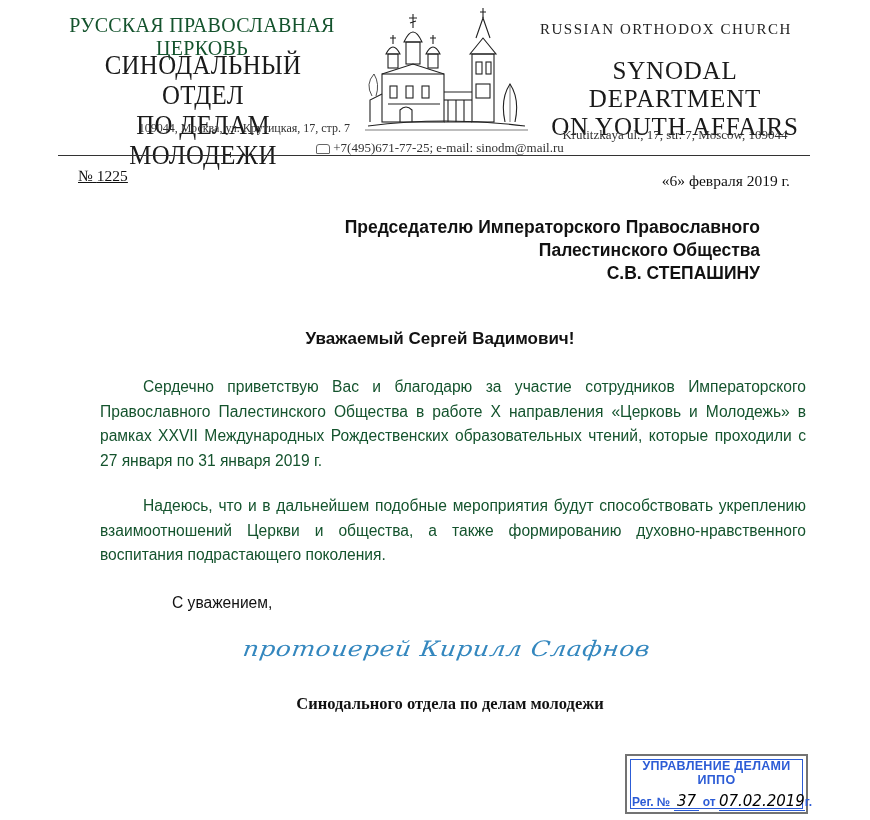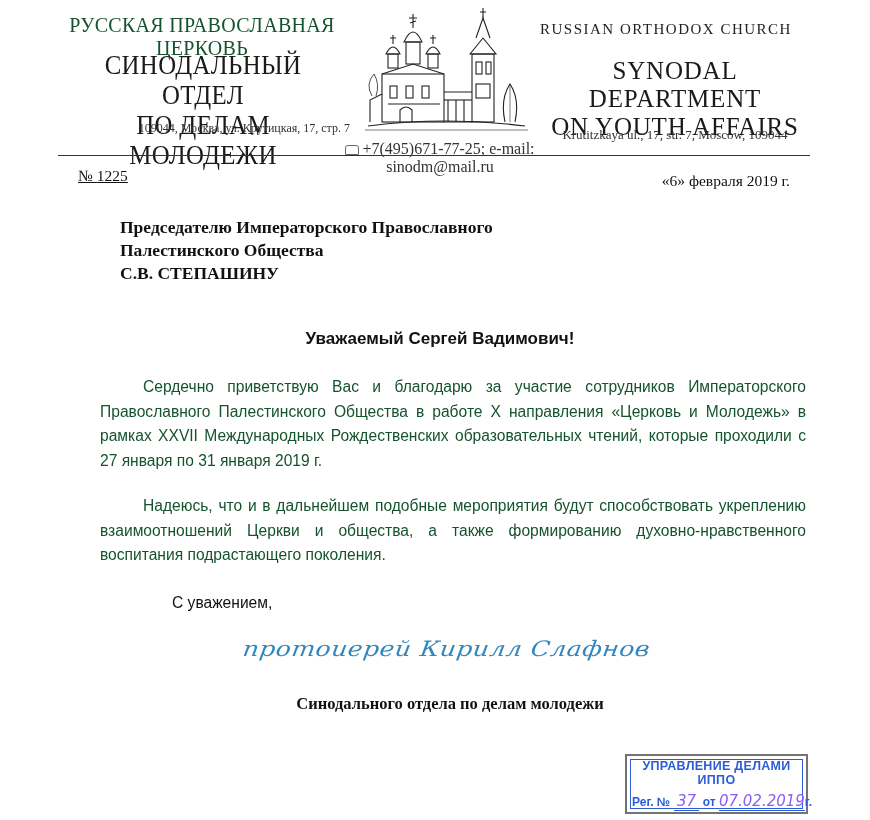--- a/index.html
+++ b/index.html
@@ -8,49 +8,49 @@
     font-family: "Liberation Serif", "DejaVu Serif", serif; color: #111;
   }
   .abs { position: absolute; }
   
   .lh-ru-small { left: 62px; top: 14px; width: 280px; font-size: 20px; letter-spacing: 0.3px; text-align: center; color:#14532d; }
   .lh-ru-big   { left: 58px; top: 50px; width: 290px; font-size: 27px; line-height: 30px; text-align: center; letter-spacing: 0.4px; color:#1a1a1a; transform: scaleX(0.92); transform-origin: center; }
   .lh-ru-addr  { left: 70px; top: 121px; width: 280px; font-size: 12px; text-align: right; color:#333; }
   .lh-en-small { left: 540px; top: 21px; width: 270px; font-size: 15px; letter-spacing: 1.5px; color:#222; }
   .lh-en-big   { left: 530px; top: 57px; width: 290px; font-size: 25px; line-height: 28px; text-align: center; letter-spacing: 0.8px; color:#1a1a1a; }
   .lh-en-addr  { left: 540px; top: 127px; width: 270px; font-size: 13px; text-align: center; color:#333; }
-  .lh-contacts { left: 305px; top: 140px; width: 270px; font-size: 16px; text-align: center; color:#333; }
+  .lh-contacts { left: 305px; top: 140px; width: 270px; font-size: 13px; text-align: center; color:#333; }
   .lh-contacts .phone-ic { display:inline-block; width:12px; height:8px; border:1px solid #666; border-radius:3px 3px 1px 1px; vertical-align: middle; margin-right: 3px; }
   .rule { left: 58px; top: 155px; width: 752px; height: 1.4px; background: #333; }
 
   .emblem { left: 360px; top: 4px; width: 170px; height: 128px; }
 
   .ref-no { left: 78px; top: 167px; font-size: 15.5px; }
   .ref-no span { text-decoration: underline; }
   .date  { left: 600px; top: 172px; width: 190px; text-align: right; font-size: 15.5px; }
 
-  .addressee { left: 120px; top: 216px; width: 640px; text-align: left; font-family: Liberation Serif, serif; font-weight: bold; font-size: 17.5px; line-height: 23px; }
+  .addressee { left: 120px; top: 216px; width: 640px; text-align: right; font-family: Liberation Sans, sans-serif; font-weight: bold; font-size: 17.5px; line-height: 23px; }
 
   .salutation { left: 120px; top: 329px; width: 640px; text-align: center; font-family: "Liberation Sans", "DejaVu Sans", sans-serif; font-weight: bold; font-size: 17px; }
 
   .para { left: 100px; width: 706px; font-family: "Liberation Sans", "DejaVu Sans", sans-serif; font-size: 15.6px; line-height: 24.5px; text-align: justify; color:#14532d; }
   .p1 { top: 375px; }
   .p2 { top: 485px; margin-top: 9px; }
   .para .indent { display: inline-block; width: 43px; }
 
   .regards { left: 140px; top: 594px; font-family: "Liberation Sans", "DejaVu Sans", sans-serif; font-size: 15.6px; margin-left: 32px; }
   .sig-text { left: 243px; top: 634px; font-family: "DejaVu Serif", serif; font-style: italic; font-size: 25px; color: #1f7bb8; letter-spacing: 0.5px; transform: skewX(-8deg) scaleY(0.85); transform-origin: left; white-space: nowrap; opacity: 0.9;}
 
   .signatory { left: 230px; top: 693px; width: 440px; text-align: center; font-weight: bold; font-size: 16.5px; line-height: 21px; font-family: "Liberation Serif", serif; }
 
   .stamp { left: 625px; top: 754px; width: 183px; height: 60px; border: 2px solid #737373; color: #2c5cd6; font-family: "Liberation Sans", sans-serif; box-sizing: border-box; }
   .stamp-inner { position:absolute; left: 3px; top: 3px; right: 3px; bottom: 3px; border: 1px solid #2c5cd6; }
   .stamp-title { position:absolute; left:0; right:0; top: 3px; text-align:center; font-weight:bold; font-size: 12.5px; line-height: 14px; letter-spacing: 0.3px; }
   .stamp-reg { position:absolute; left: 5px; top: 36px; font-size: 12px; font-weight: bold; white-space: nowrap; }
-  .stamp-reg .hand { font-family: "DejaVu Sans", sans-serif; font-weight: normal; font-size: 15px; font-style: italic; color:#8b5cf6; }
+  .stamp-reg .hand { font-family: "DejaVu Sans", sans-serif; font-weight: normal; font-size: 15px; font-style: italic; color:#000000; }
   .stamp-reg .line { display:inline-block; border-bottom: 1px solid #2c5cd6; }
 </style>
 </head>
 <body>
 
 <div class="abs lh-ru-small">РУССКАЯ ПРАВОСЛАВНАЯ ЦЕРКОВЬ</div>
 <div class="abs lh-ru-big">
   <div>СИНОДАЛЬНЫЙ ОТДЕЛ</div>
   <div>ПО ДЕЛАМ МОЛОДЕЖИ</div>
 </div>

